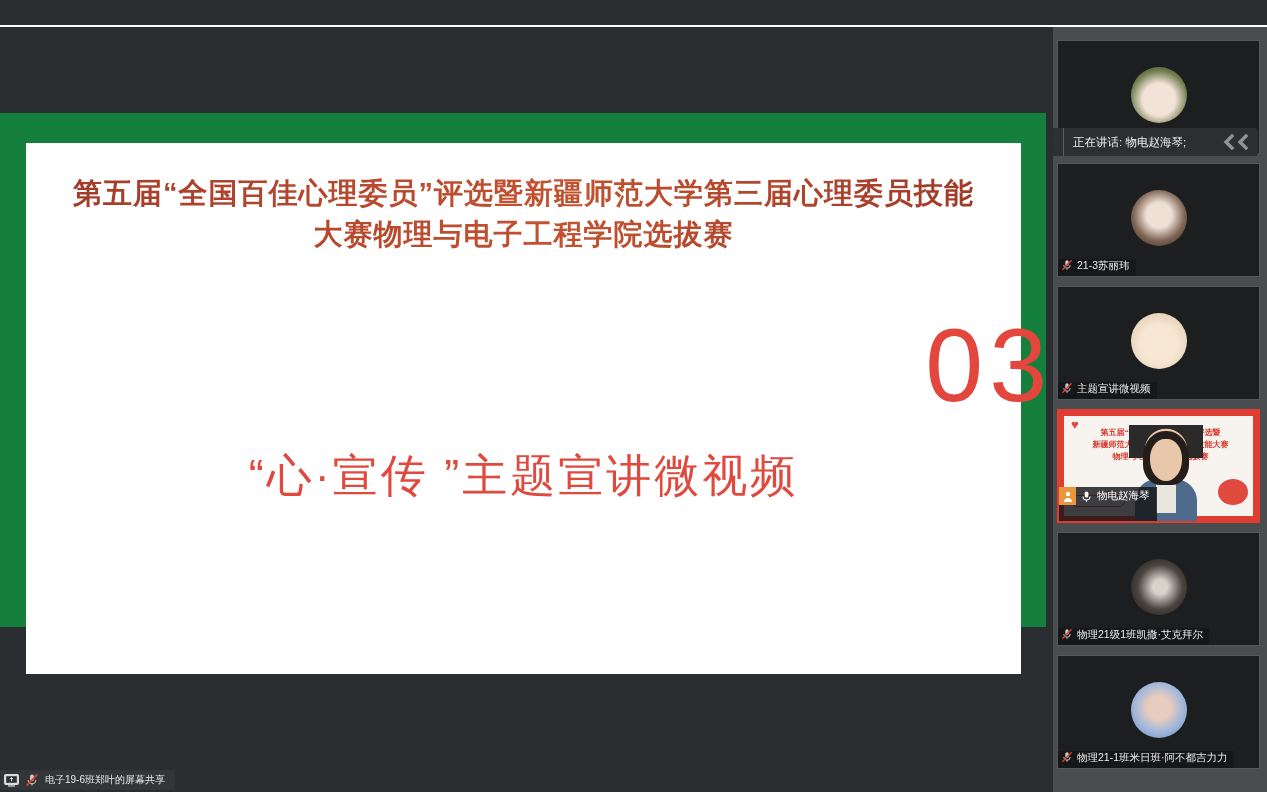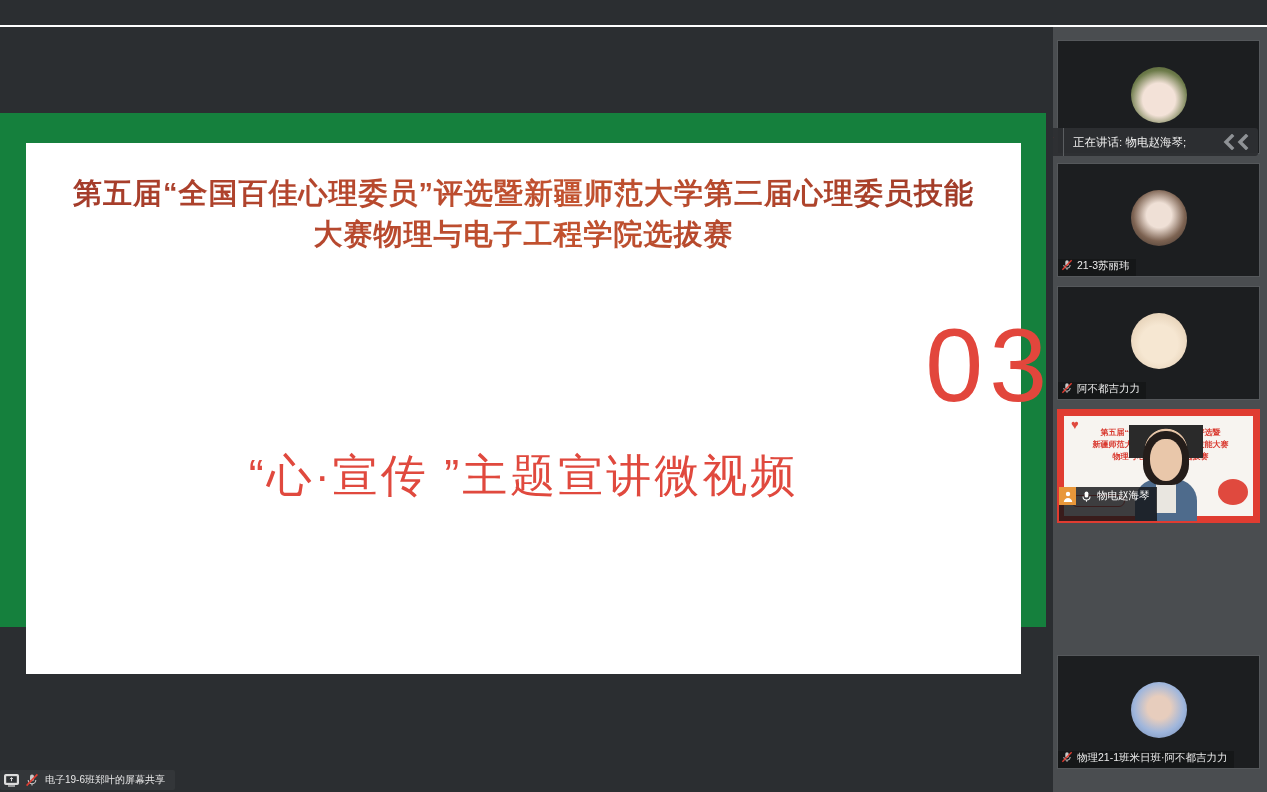--- a/index.html
+++ b/index.html
@@ -460,21 +460,21 @@
       <div class="avatar av-cartoon"></div>
       <div class="name-chip">
         <span class="icn">
           <svg width="12" height="12" viewBox="0 0 14 14">
             <rect x="5" y="1.6" width="4" height="6.6" rx="2" fill="#c8c8c8"></rect>
             <path d="M3.2 7a3.8 3.8 0 0 0 7.6 0" stroke="#c8c8c8" stroke-width="1.1" fill="none"></path>
             <path d="M7 10.8v1.8" stroke="#c8c8c8" stroke-width="1.1"></path>
             <path d="M1.6 12.6L12.4 1.4" stroke="#e03c31" stroke-width="1.6"></path>
           </svg>
         </span>
-        <span class="nm">阿不都吉力力</span>
+        <span class="nm">主题宣讲微视频</span>
       </div>
     </div>
 
     <div class="tile speaking" style="top:382px;">
       <div class="speaker-video">
         <div class="sv-banner"></div>
         <div class="sv-heart">♥</div>
         <div class="sv-text">第五届“全国百佳心理委员”评选暨<br>新疆师范大学第三届心理委员技能大赛<br>物理与电子工程学院选拔赛</div>
         <div class="sv-btn"></div>
         <div class="sv-hand"></div>
@@ -496,32 +496,46 @@
           <svg width="13" height="13" viewBox="0 0 14 14">
             <rect x="5" y="1.6" width="4" height="6.6" rx="2" fill="#ffffff"></rect>
             <path d="M3.2 7a3.8 3.8 0 0 0 7.6 0" stroke="#ffffff" stroke-width="1.1" fill="none"></path>
             <path d="M7 10.8v1.8" stroke="#ffffff" stroke-width="1.1"></path>
           </svg>
         </span>
         <span class="nm">物电赵海琴</span>
       </div>
     </div>
 
-
-    <div class="tile" style="top:628px;">
-      <div class="avatar av-blue"></div>
+    <div class="tile" style="top:505px;">
+      <div class="avatar av-dark"></div>
       <div class="name-chip">
         <span class="icn">
           <svg width="12" height="12" viewBox="0 0 14 14">
             <rect x="5" y="1.6" width="4" height="6.6" rx="2" fill="#c8c8c8"></rect>
             <path d="M3.2 7a3.8 3.8 0 0 0 7.6 0" stroke="#c8c8c8" stroke-width="1.1" fill="none"></path>
             <path d="M7 10.8v1.8" stroke="#c8c8c8" stroke-width="1.1"></path>
             <path d="M1.6 12.6L12.4 1.4" stroke="#e03c31" stroke-width="1.6"></path>
           </svg>
         </span>
+        <span class="nm">物理21级1班凯撒·艾克拜尔</span>
+      </div>
+    </div>
+
+    <div class="tile" style="top:628px;">
+      <div class="avatar av-blue"></div>
+      <div class="name-chip">
+        <span class="icn">
+          <svg width="12" height="12" viewBox="0 0 14 14">
+            <rect x="5" y="1.6" width="4" height="6.6" rx="2" fill="#c8c8c8"></rect>
+            <path d="M3.2 7a3.8 3.8 0 0 0 7.6 0" stroke="#c8c8c8" stroke-width="1.1" fill="none"></path>
+            <path d="M7 10.8v1.8" stroke="#c8c8c8" stroke-width="1.1"></path>
+            <path d="M1.6 12.6L12.4 1.4" stroke="#e03c31" stroke-width="1.6"></path>
+          </svg>
+        </span>
         <span class="nm">物理21-1班米日班·阿不都吉力力</span>
       </div>
     </div>
 
     <div id="speaking-banner">
       <div class="mic-cell">
         <span class="icn">
           <svg width="15" height="15" viewBox="0 0 14 14">
             <rect x="5" y="1.6" width="4" height="6.6" rx="2" fill="#cfcfcf"></rect>
             <path d="M3.2 7a3.8 3.8 0 0 0 7.6 0" stroke="#cfcfcf" stroke-width="1.2" fill="none"></path>

